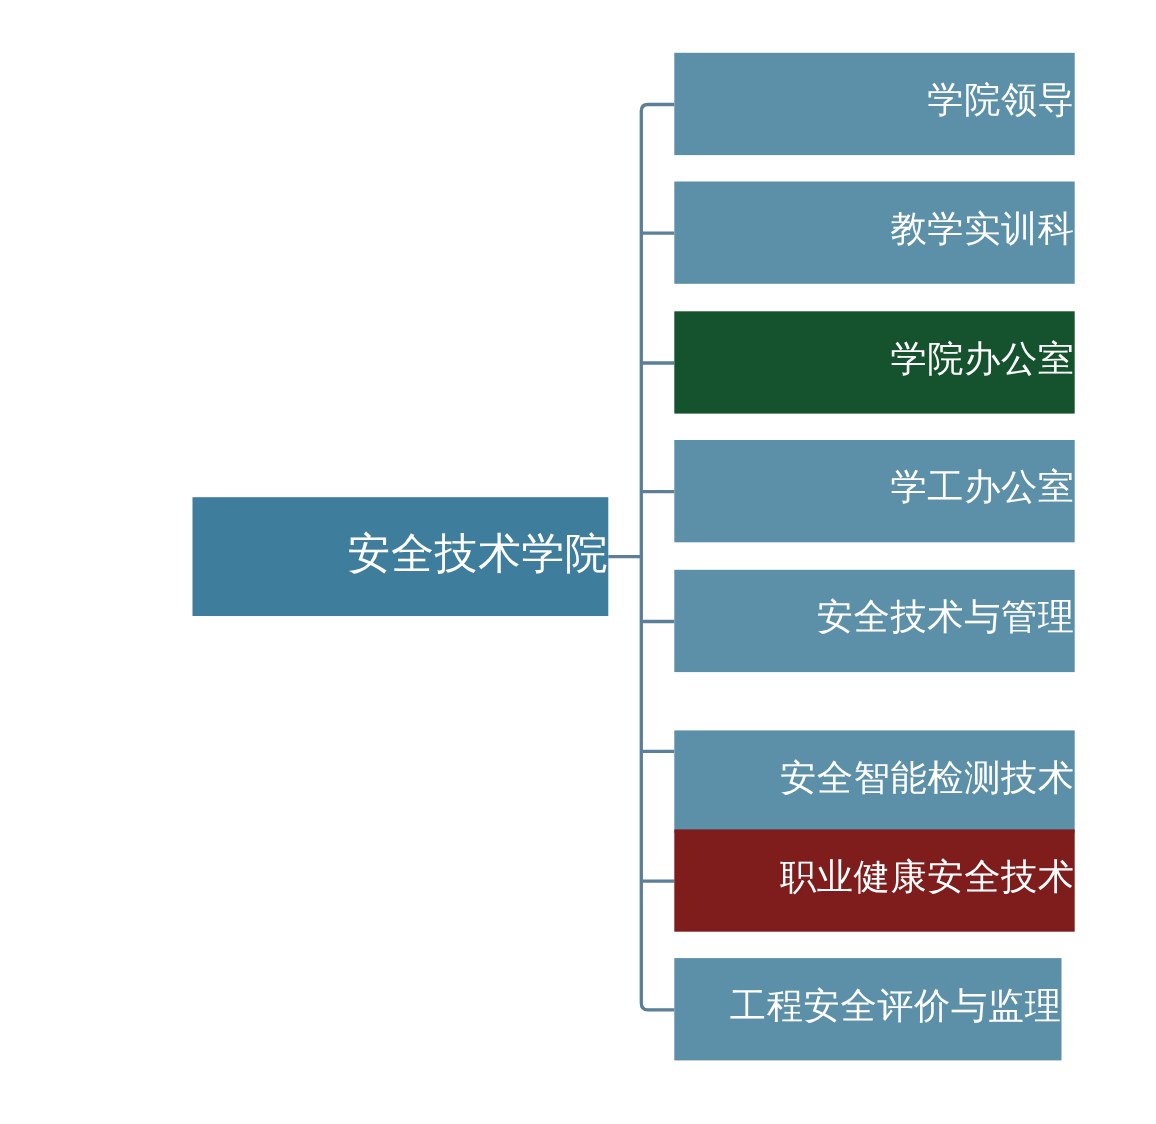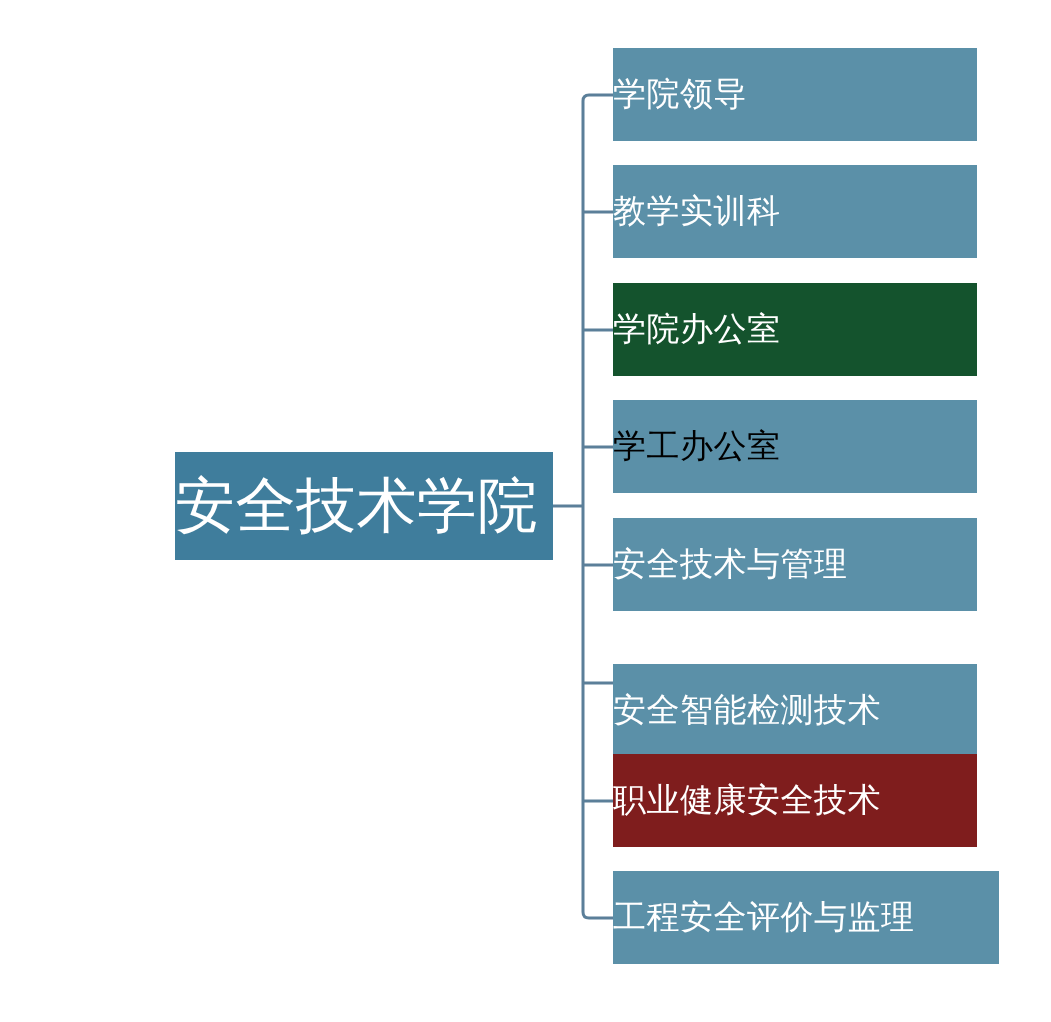--- a/index.html
+++ b/index.html
@@ -23,27 +23,28 @@
     left: 0;
     top: 0;
     width: 1051px;
     height: 1022px;
     pointer-events: none;
   }
   .node {
     position: absolute;
     display: flex;
     align-items: center;
-    justify-content: flex-start;
+    justify-content: flex-end;
     box-sizing: border-box;
     color: #ffffff;
     text-align: center;
     line-height: 1.1;
     white-space: nowrap;
     letter-spacing: 0.5px;
+    font-family: Liberation Mono, monospace;
   }
   .node-root {
     font-size: 44px;
   }
   .node-child {
     font-size: 33px;
   }
   .node-label {
     display: block;
   }
@@ -57,44 +58,44 @@
       <path d="M 613 95 L 589 95 Q 583 95 583 101 L 583 912 Q 583 918 589 918 L 613 918" fill="none" stroke="#5b7f99" stroke-width="3" stroke-linecap="butt"></path>
       <path d="M 553 506 L 583 506" fill="none" stroke="#5b7f99" stroke-width="3" stroke-linecap="butt"></path>
       <path d="M 583 212 L 613 212" fill="none" stroke="#5b7f99" stroke-width="3" stroke-linecap="butt"></path>
       <path d="M 583 330 L 613 330" fill="none" stroke="#5b7f99" stroke-width="3" stroke-linecap="butt"></path>
       <path d="M 583 447 L 613 447" fill="none" stroke="#5b7f99" stroke-width="3" stroke-linecap="butt"></path>
       <path d="M 583 565 L 613 565" fill="none" stroke="#5b7f99" stroke-width="3" stroke-linecap="butt"></path>
       <path d="M 583 683 L 613 683" fill="none" stroke="#5b7f99" stroke-width="3" stroke-linecap="butt"></path>
       <path d="M 583 801 L 613 801" fill="none" stroke="#5b7f99" stroke-width="3" stroke-linecap="butt"></path>
     </svg>
 
-  <div id="node-root" class="node node-root" style="left: 175px; top: 452px; width: 378px; height: 108px; background: rgb(63, 125, 156); color: rgb(255, 255, 255); font-size: 60px;">
+  <div id="node-root" class="node node-root" style="left: 175px; top: 452px; width: 378px; height: 108px; background: rgb(63, 125, 156); color: rgb(255, 255, 255); font-size: 39px;">
     <span class="node-label">安全技术学院</span>
   </div>
 
   <div id="children-layer">
       <div class="node node-child" style="left: 613px; top: 48px; width: 364px; height: 93px; background: rgb(91, 144, 168); color: rgb(255, 255, 255);">
         <span class="node-label">学院领导</span>
       </div>
       <div class="node node-child" style="left: 613px; top: 165px; width: 364px; height: 93px; background: rgb(91, 144, 168); color: rgb(255, 255, 255);">
         <span class="node-label">教学实训科</span>
       </div>
       <div class="node node-child" style="left: 613px; top: 283px; width: 364px; height: 93px; background: #14532d; color: rgb(255, 255, 255);">
         <span class="node-label">学院办公室</span>
       </div>
-      <div class="node node-child" style="left: 613px; top: 400px; width: 364px; height: 93px; background: rgb(91, 144, 168); color: #000000;">
+      <div class="node node-child" style="left: 613px; top: 400px; width: 364px; height: 93px; background: rgb(91, 144, 168); color: #ffffff;">
         <span class="node-label">学工办公室</span>
       </div>
       <div class="node node-child" style="left: 613px; top: 518px; width: 364px; height: 93px; background: rgb(91, 144, 168); color: rgb(255, 255, 255);">
         <span class="node-label">安全技术与管理</span>
       </div>
       <div class="node node-child" style="left: 613px; top: 664px; width: 364px; height: 93px; background: rgb(91, 144, 168); color: rgb(255, 255, 255);">
         <span class="node-label">安全智能检测技术</span>
       </div>
       <div class="node node-child" style="left: 613px; top: 754px; width: 364px; height: 93px; background: #7f1d1d; color: rgb(255, 255, 255);">
         <span class="node-label">职业健康安全技术</span>
       </div>
-      <div class="node node-child" style="left: 613px; top: 871px; width: 386px; height: 93px; background: rgb(91, 144, 168); color: rgb(255, 255, 255);">
+      <div class="node node-child" style="left: 613px; top: 871px; width: 352px; height: 93px; background: rgb(91, 144, 168); color: rgb(255, 255, 255);">
         <span class="node-label">工程安全评价与监理</span>
       </div>
     </div>
 
 </div>
 
 </body></html>

